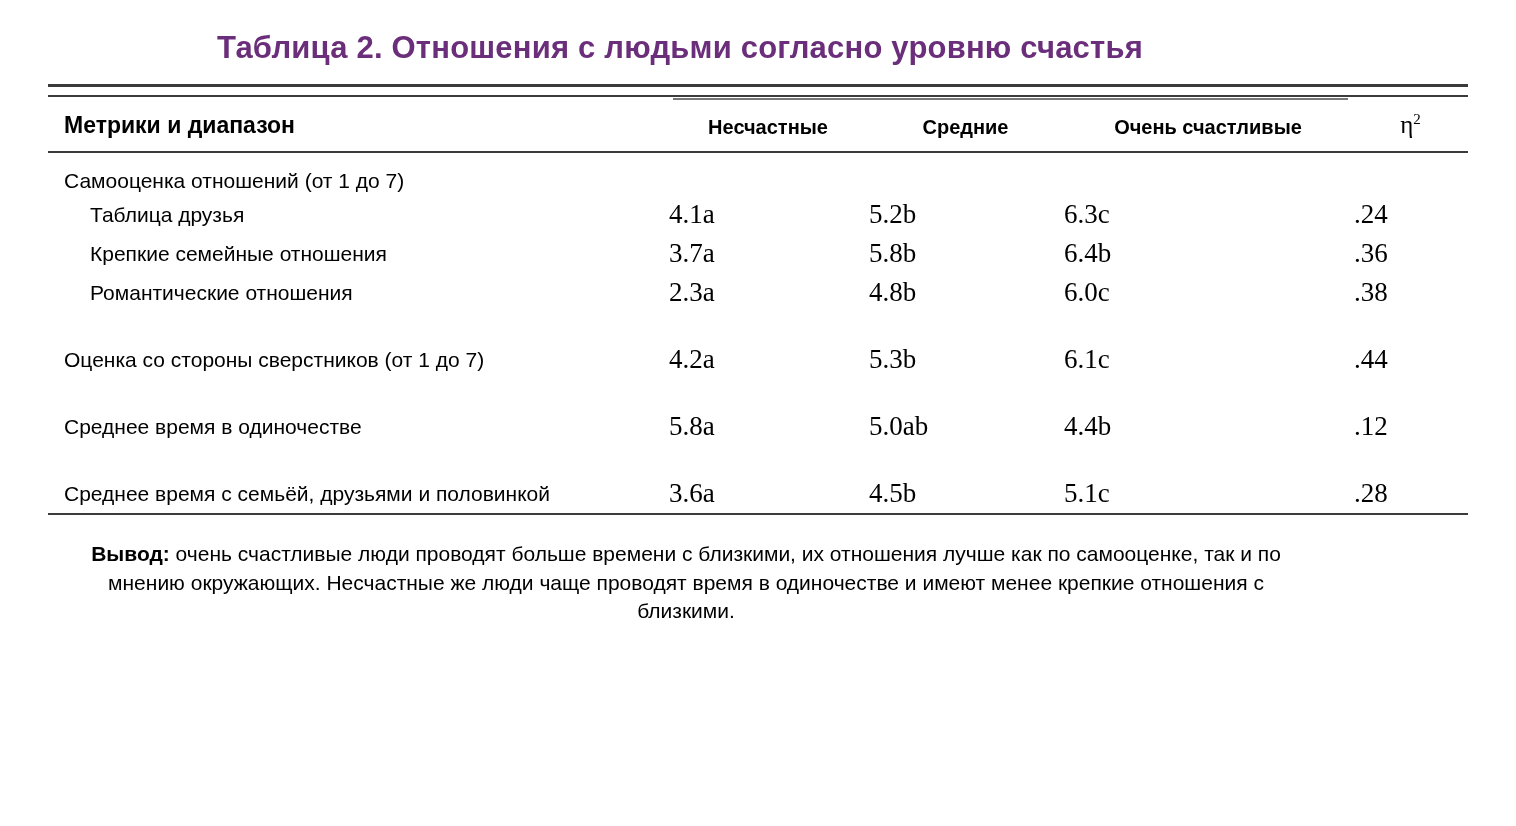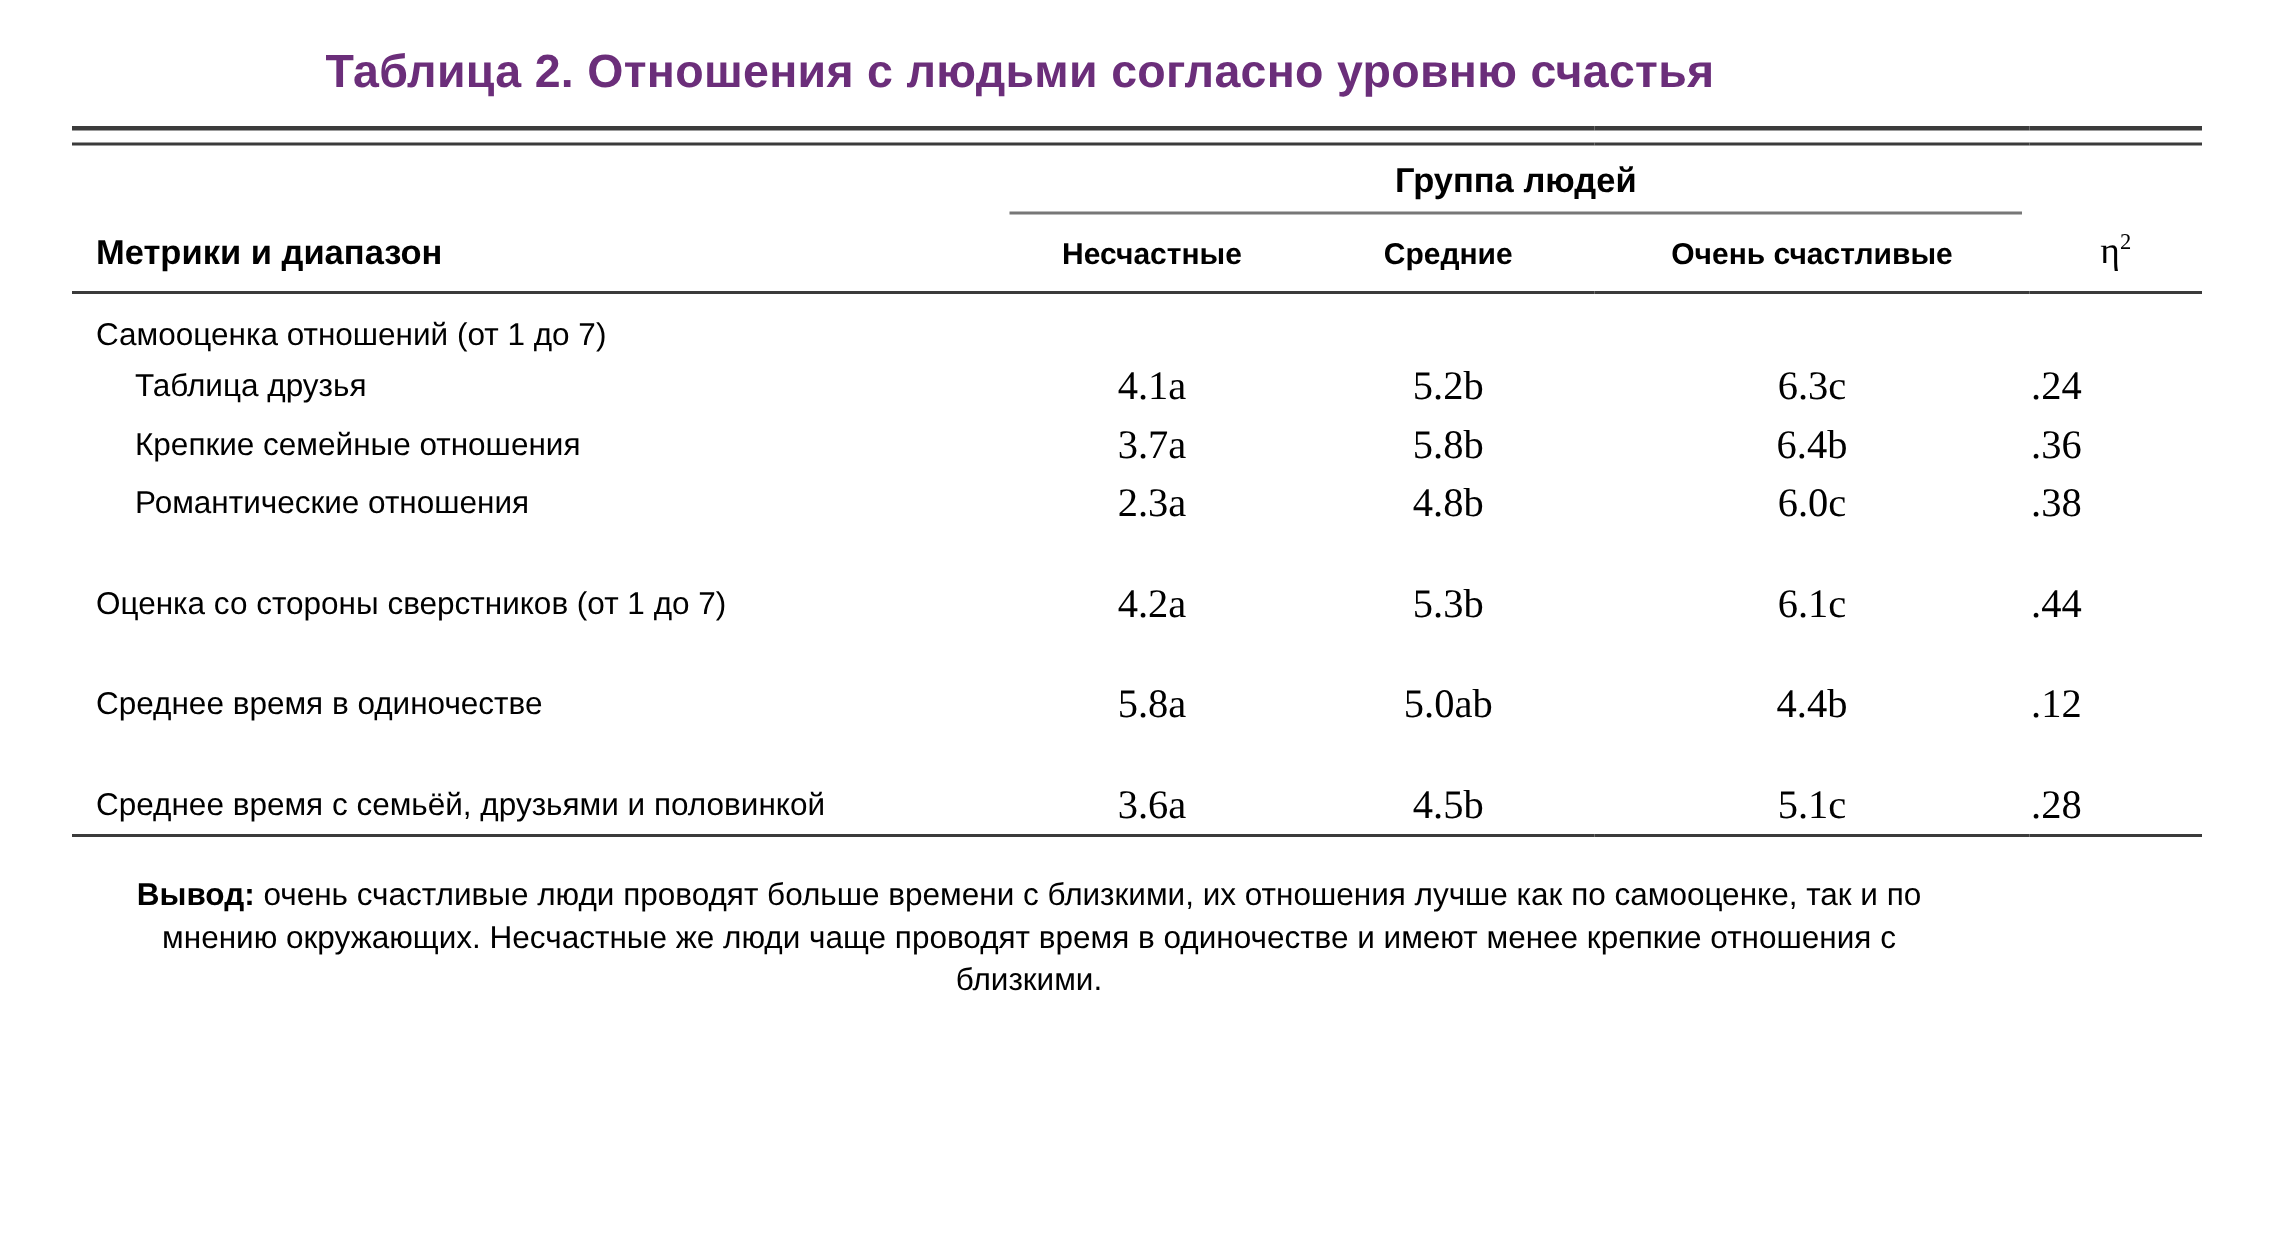--- a/index.html
+++ b/index.html
@@ -82,21 +82,20 @@
     text-align: left;
     padding-left: 16px;
     white-space: nowrap;
   }
   td.label.indent {
     padding-left: 42px;
   }
   td.val {
     font-family: "Liberation Serif", serif;
     font-size: 27px;
-    text-align: center;
   }
   td.val.etaval {
     text-align: left;
     padding-right: 14px;
   }
   tr.datarow td {
     padding-top: 4px;
     padding-bottom: 4px;
   }
   tr.header-row td {
@@ -136,25 +135,20 @@
       <col class="c1">
         <col class="c2">
         <col class="c3">
         <col class="c4">
         <col class="c5">
     </colgroup>
     <tbody>
       <tr>
         <td class="rule-double" colspan="5"></td>
       </tr>
-      <tr>
-        <td></td>
-        <td class="spanhead" colspan="3">Группа людей</td>
-        <td></td>
-      </tr>
       <tr class="spanrule">
         <td></td>
         <td colspan="3">
             <div class="line"></div>
           </td>
         <td></td>
       </tr>
       <tr class="header-row">
         <td class="colhead left">Метрики и диапазон</td>
         <td class="colhead">Несчастные</td>

